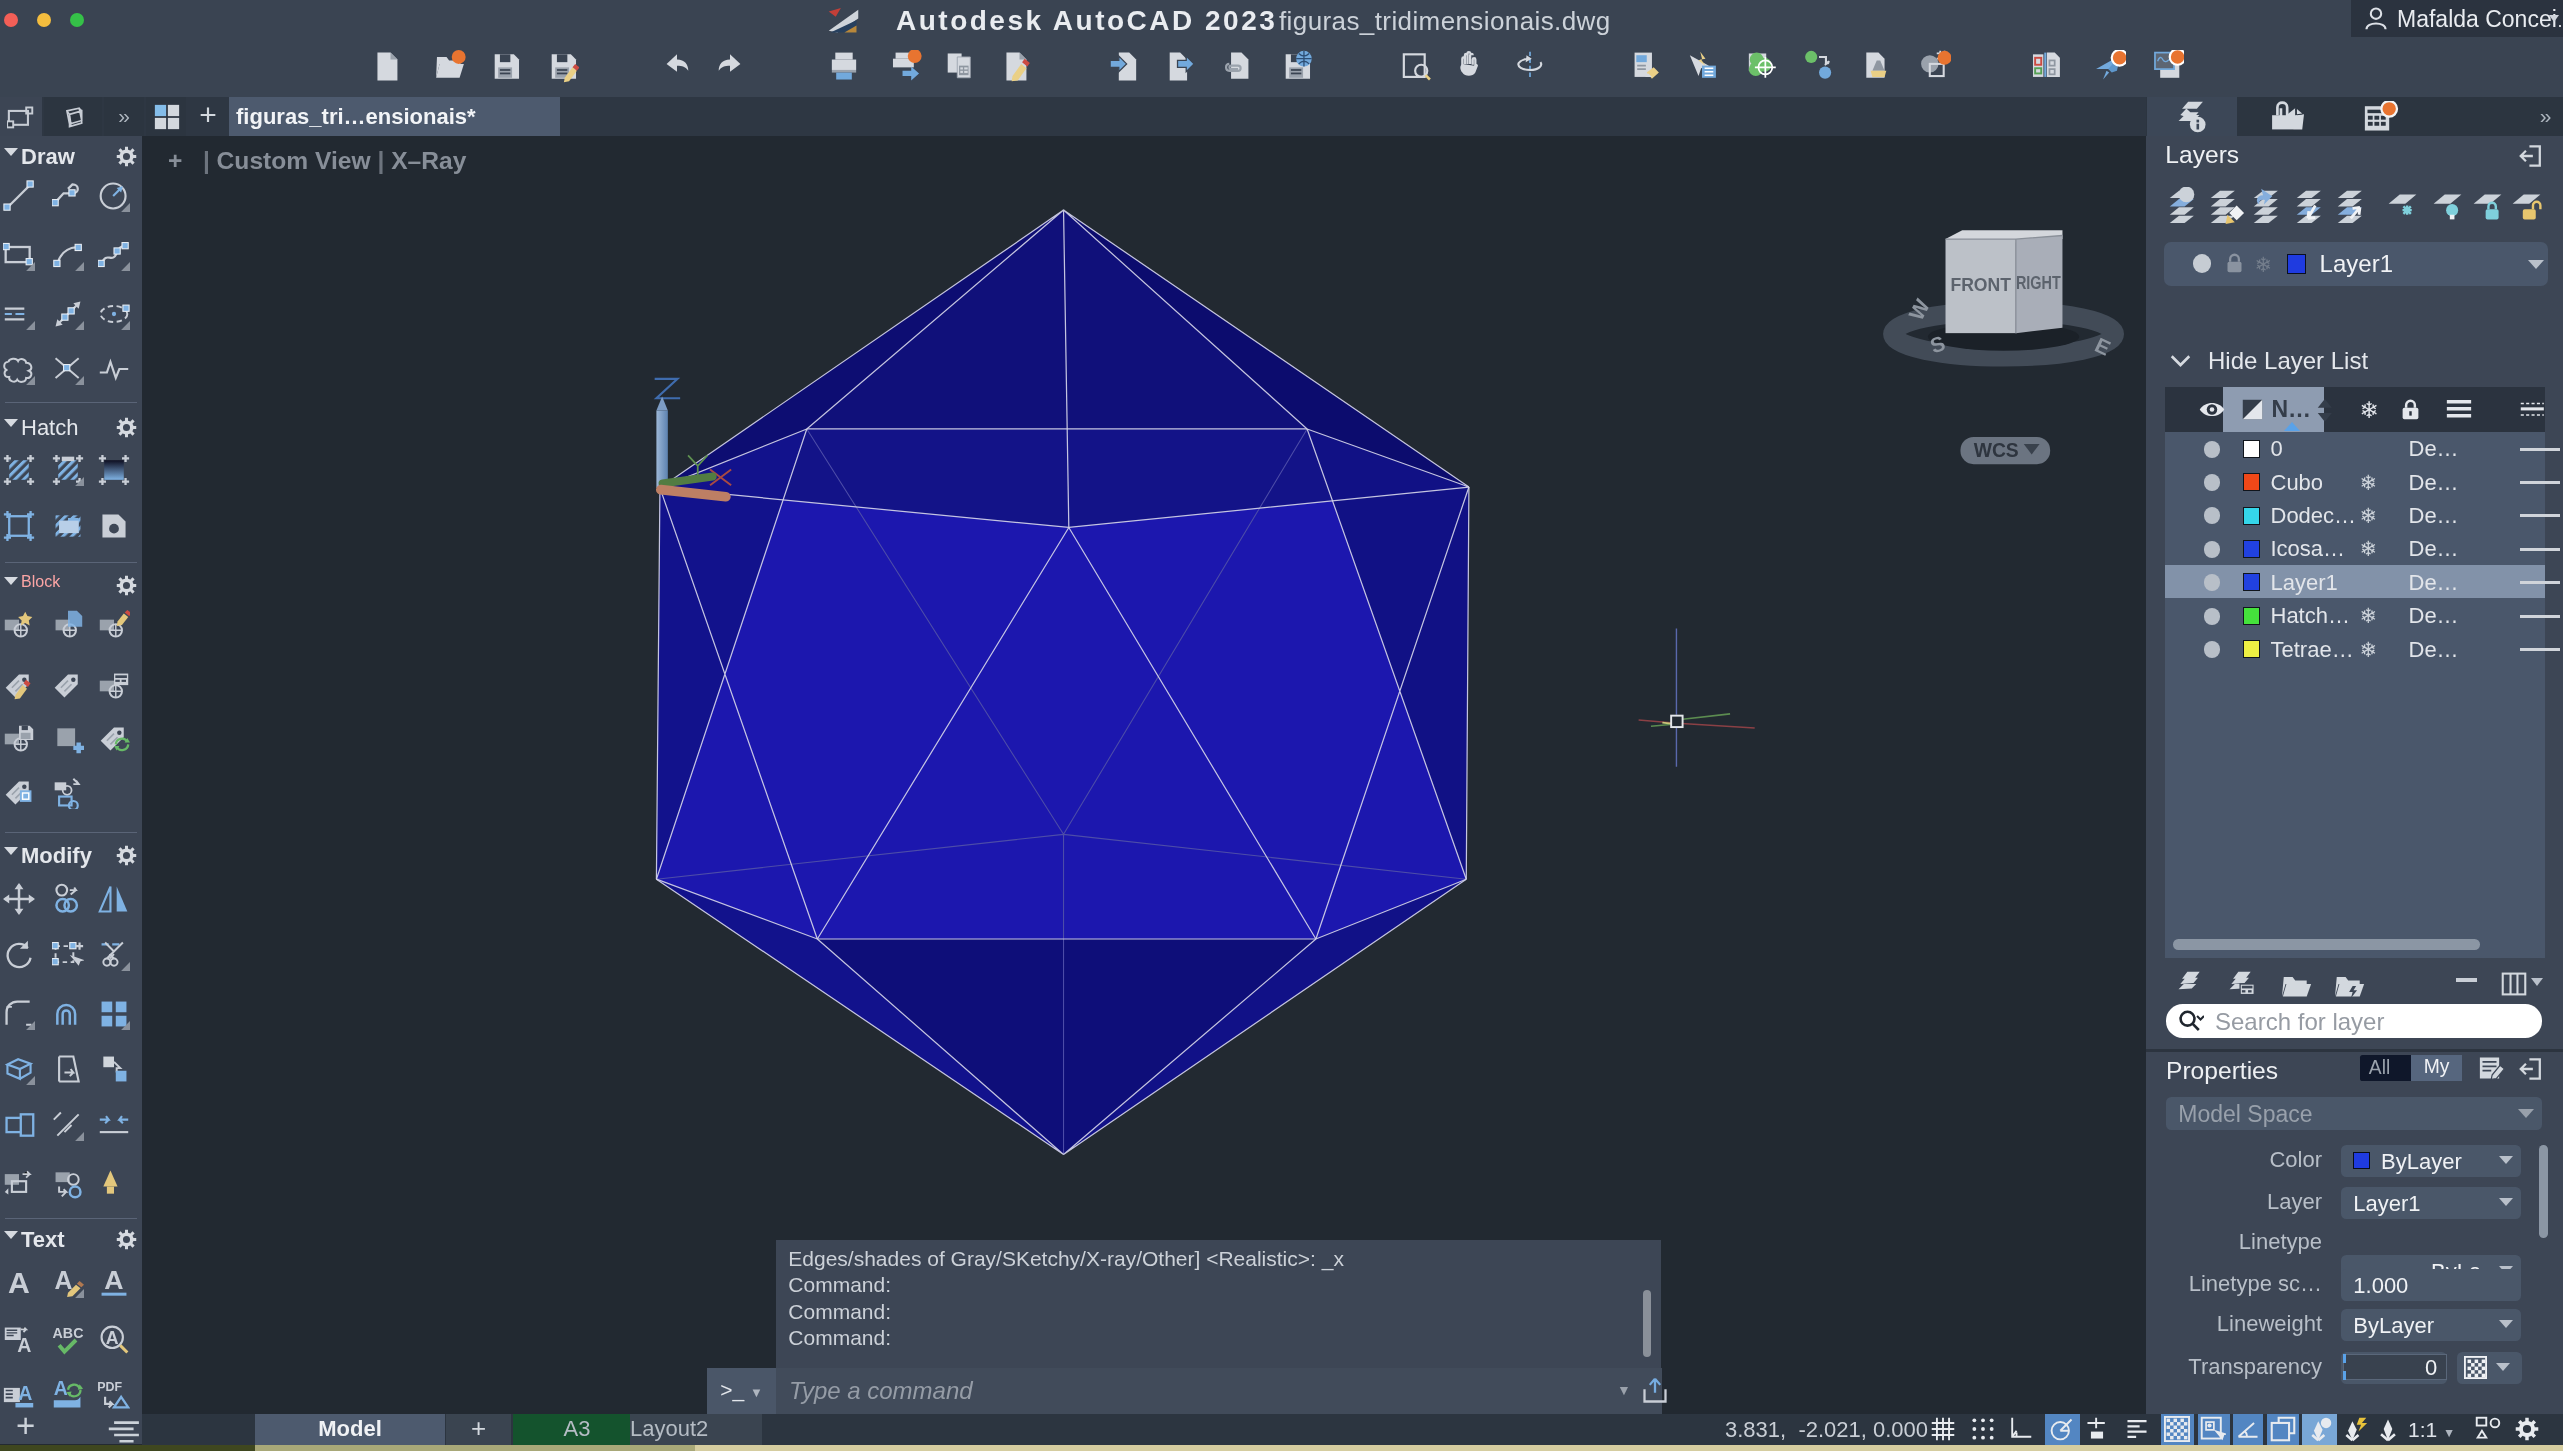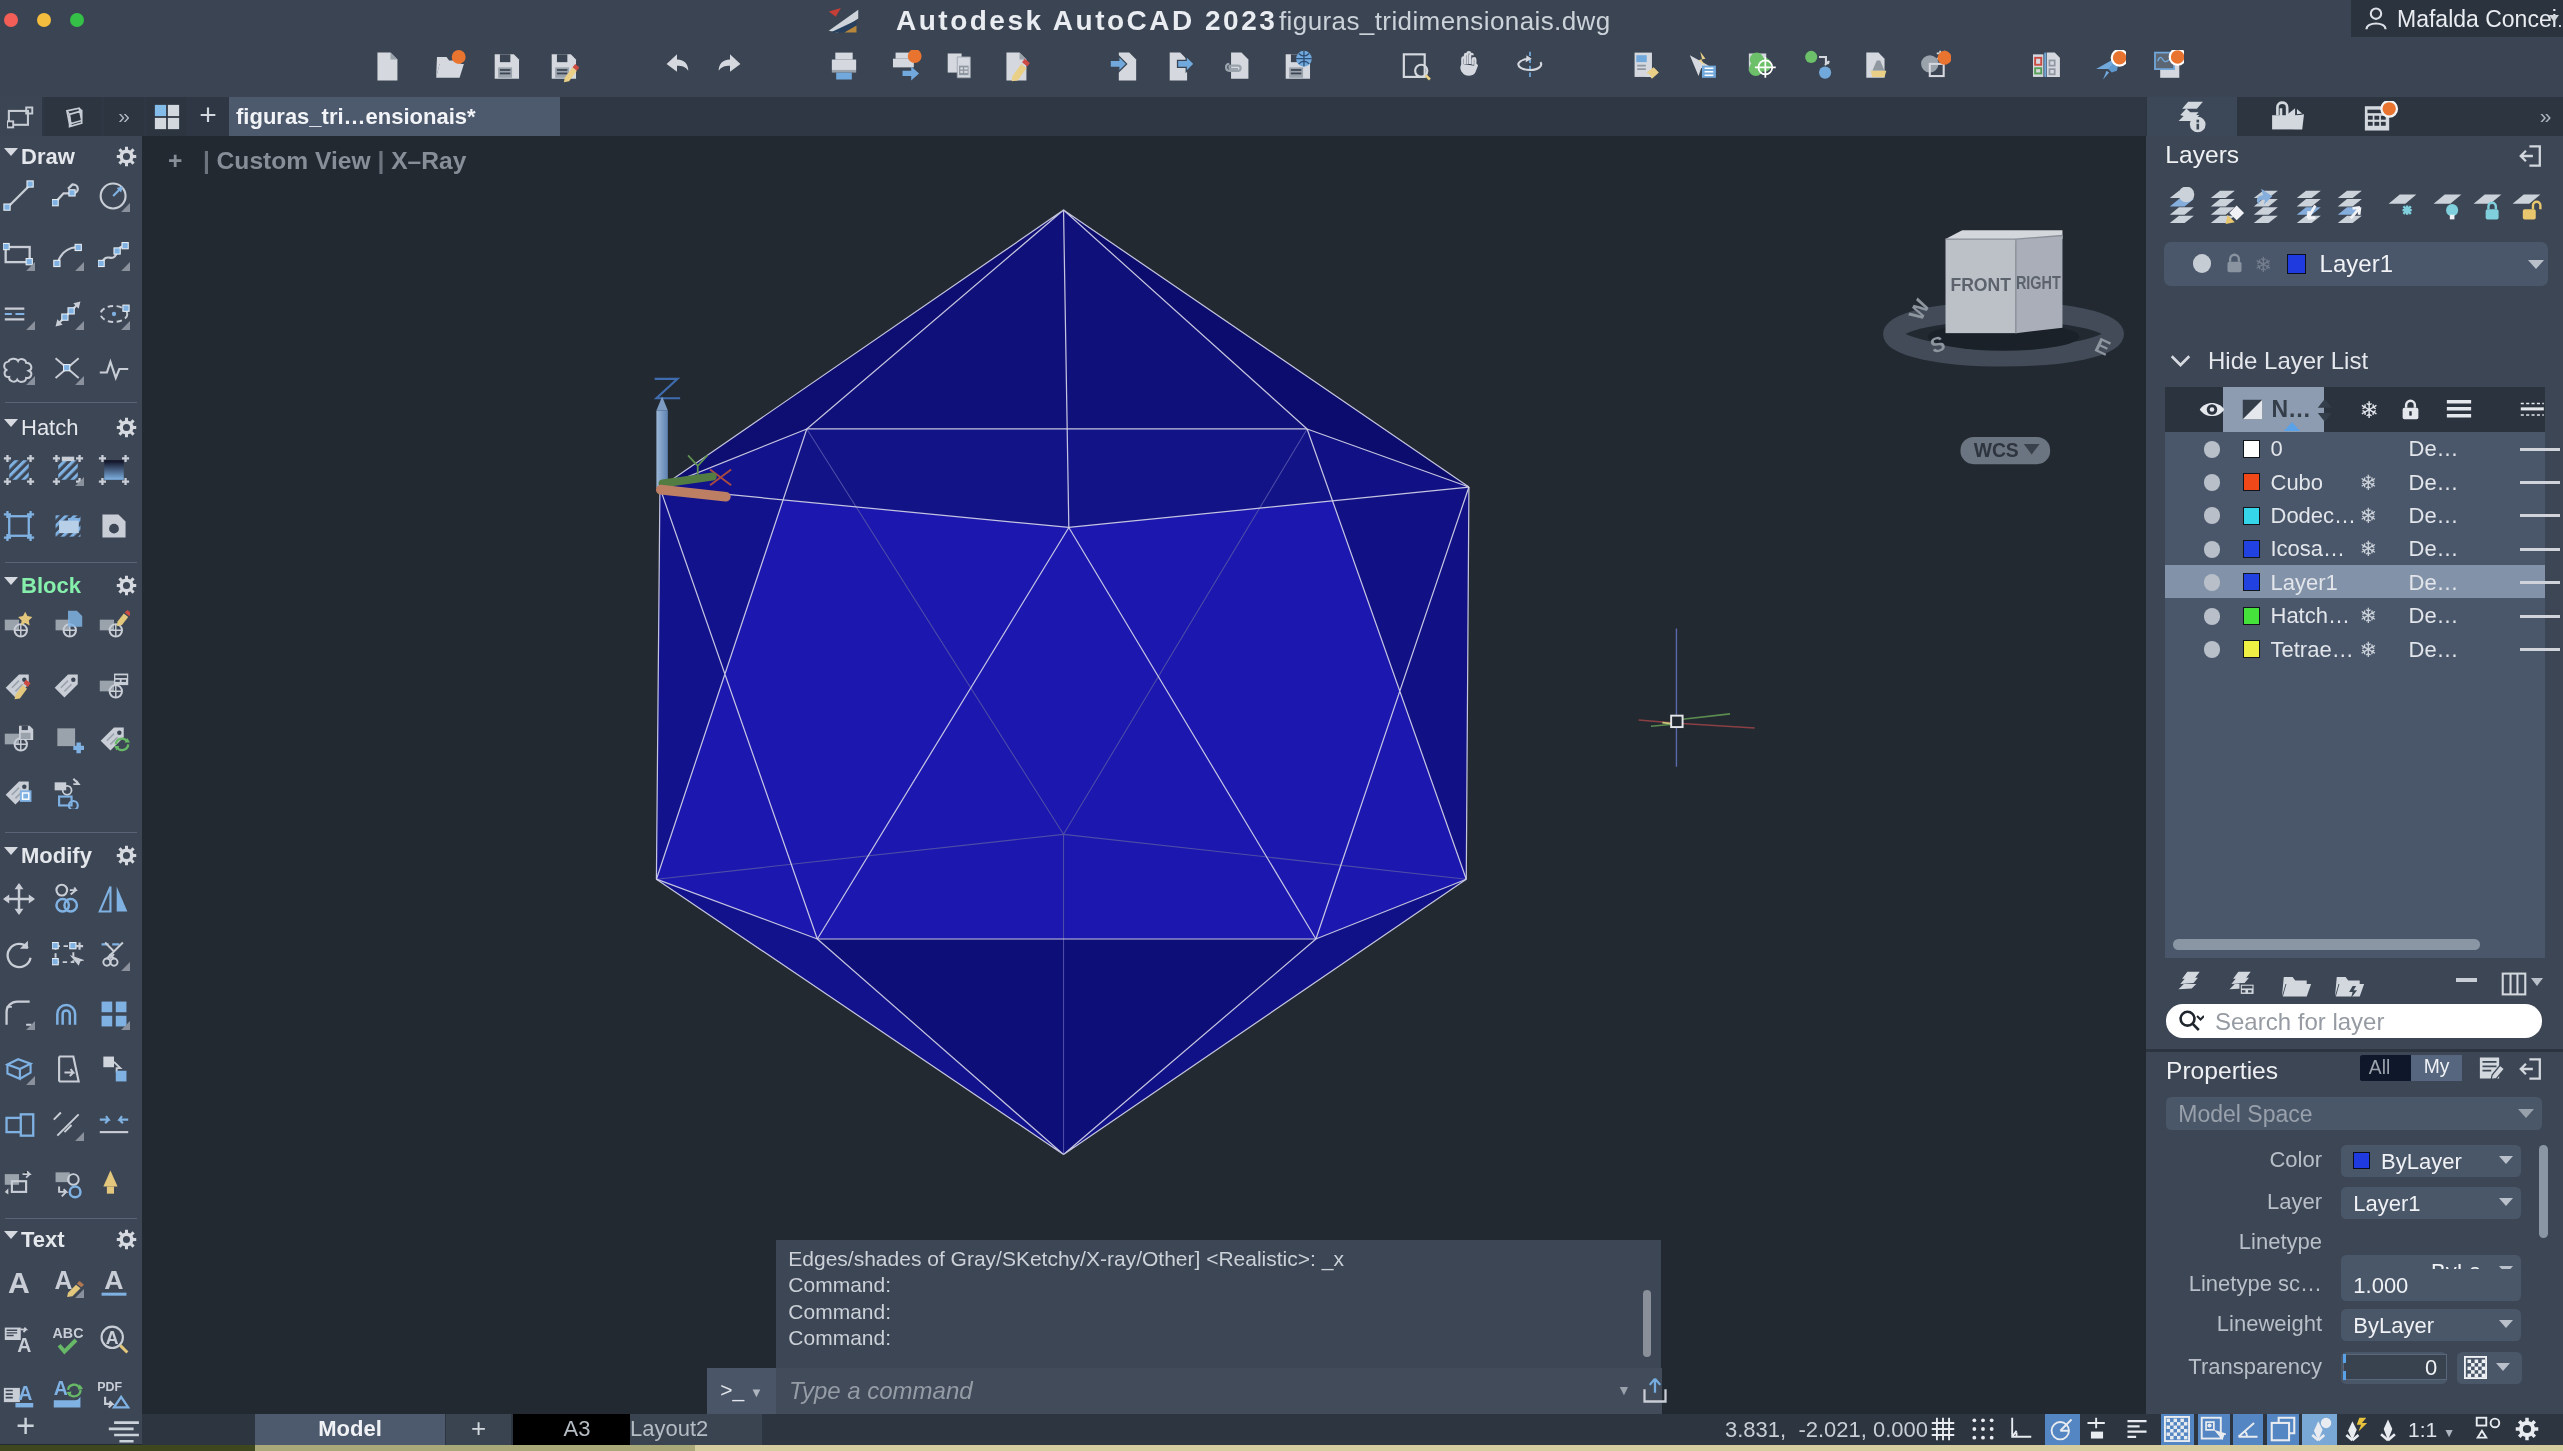--- a/index.html
+++ b/index.html
@@ -365,21 +365,21 @@
       <rect x="4" y="6" width="28" height="24" fill="url(#hp)"></rect>
       <path d="M8 12 h10 v-3 h12 v17 h-22 z" fill="#7fb2e3"></path>
       <path d="M8 12 h22 v14 h-22 z" fill="#b8cfe8"></path>
     </svg>
 <svg class="a" style="left:98px;top:374px" width="32" height="32" viewBox="0 0 36 36">
       <path d="M5 5 h18 l8 8 v18 h-26 z" fill="#c9ced6"></path>
       <circle cx="18" cy="21" r="5.5" fill="#3d4655"></circle>
     </svg>
 <div class="a" style="left:5.3px;top:426px;width:132px;height:0.9px;background:#5a6477"></div>
 <div class="a" style="left:3.5px;top:437px;width:0;height:0;border-left:7px solid transparent;border-right:7px solid transparent;border-top:8.8px solid #d6dae0;margin-top:4.4px"></div>
-<div class="a" style="left:21px;top:437px;font-size:22px;font-weight:bold;color:#86efac">Block</div>
+<div class="a" style="left:21px;top:437px;font-size:16px;font-weight:normal;color:#fca5a5">Block</div>
 <svg class="a" style="left:115px;top:438px" width="23" height="23" viewBox="0 0 26 26">
       <circle cx="13" cy="13" r="6" fill="none" stroke="#d6dae0" stroke-width="4"></circle>
       <g stroke="#d6dae0" stroke-width="3.4">
         <path d="M13 2 v5 M13 19 v5 M2 13 h5 M19 13 h5 M5 5 l4 4 M17 17 l4 4 M21 5 l-4 4 M9 17 l-4 4"></path>
       </g>
     </svg>
 <svg class="a" style="left:2.6px;top:473px" width="32" height="32" viewBox="0 0 36 36">
       <rect x="2" y="12" width="16" height="12" fill="#9aa2ac"></rect>
       <circle cx="20" cy="24" r="7" fill="none" stroke="#c9ced6" stroke-width="2.2"></circle>
       <path d="M20 17 v14 M13 24 h14" stroke="#c9ced6" stroke-width="1.6"></path>
@@ -705,21 +705,21 @@
   <div class="a" style="left:910px;top:14px;font-size:14px;color:#9aa1ab">▼</div>
   <svg class="a" style="left:934px;top:8.8px" width="28" height="28" viewBox="0 0 32 32">
       <path d="M4 14 v14 h24 V14" fill="none" stroke="#c9ced6" stroke-width="2.6"></path>
       <path d="M16 2 v16 M16 2 l-6 7 M16 2 l6 7" stroke="#76ace0" stroke-width="2.6" fill="none"></path>
     </svg>
 </div>
 
 <div class="a" style="left:142px;top:1414px;width:2421px;height:31px;background:#2c3540">
   <div class="a" style="left:113px;top:0;width:190px;height:31px;background:#4d5a6e;color:#f0f2f5;font-size:22px;font-weight:bold;text-align:center;line-height:30px">Model</div>
   <div class="a" style="left:304px;top:0;width:65px;height:31px;background:#3a4450;color:#d3d8de;font-size:26px;font-weight:300;text-align:center;line-height:28px">+</div>
-  <div class="a" style="left:371px;top:0;width:128px;height:31px;background:#000000;color:#b5bcc4;font-size:22px;text-align:center;line-height:30px">A3</div>
+  <div class="a" style="left:371px;top:0;width:128px;height:31px;background:#14532d;color:#b5bcc4;font-size:22px;text-align:center;line-height:30px">A3</div>
   <div class="a" style="left:488px;top:0;width:132px;height:31px;background:#3a4450;color:#b5bcc4;font-size:22px;text-align:left;line-height:30px">Layout2</div>
   <div class="a" style="left:1583px;top:2.6px;font-size:22px;color:#c9ced5">3.831,&nbsp; -2.021, 0.000</div>
 <svg class="a" style="left:1788px;top:1.8px" width="26" height="26" viewBox="0 0 30 30">
       <path d="M2 8 h26 M2 15 h26 M2 22 h26 M8 2 v26 M15 2 v26 M22 2 v26" stroke="#e8ebef" stroke-width="2.2"></path>
     </svg>
 <svg class="a" style="left:1828px;top:1.8px" width="26" height="26" viewBox="0 0 30 30">
       <circle cx="5" cy="5" r="2.2" fill="#e8ebef"></circle>
       <circle cx="5" cy="15" r="2.2" fill="#e8ebef"></circle>
       <circle cx="5" cy="25" r="2.2" fill="#e8ebef"></circle>
       <circle cx="15" cy="5" r="2.2" fill="#e8ebef"></circle>

